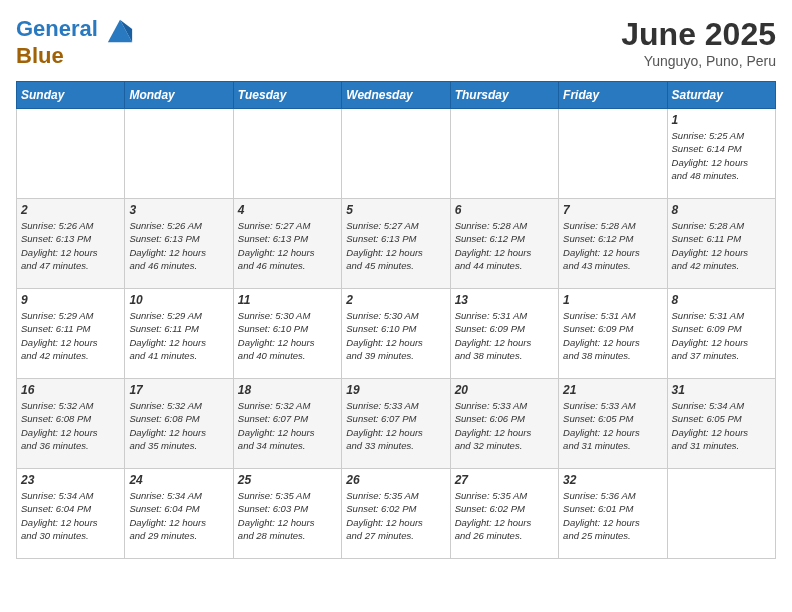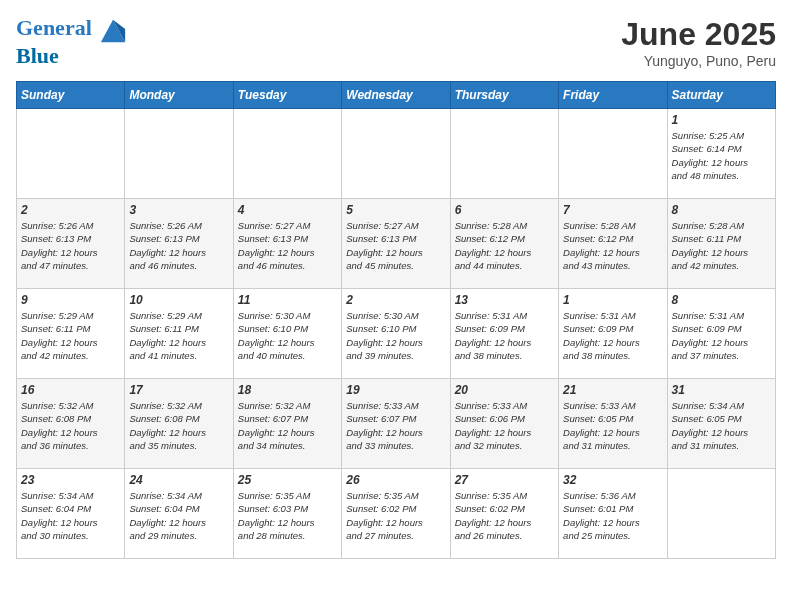--- a/index.html
+++ b/index.html
@@ -12,21 +12,20 @@
     }
     .header {
       display: flex;
       justify-content: space-between;
       align-items: flex-start;
       margin-bottom: 12px;
     }
     .logo {
       display: flex;
       align-items: flex-start;
-      font-family: Liberation Serif, serif;
     }
     .logo-text {
       font-size: 22px;
       font-weight: bold;
       color: #333;
       line-height: 1.1;
     }
     .logo-text span {
       color: #2979c0;
     }
@@ -94,21 +93,21 @@
 <div class="header">
   <div class="logo">
     <div>
       <div class="logo-text">
         <span>General</span>
         <svg class="logo-icon" viewBox="0 0 30 30" style="display:inline-block;vertical-align:middle;">
           <polygon points="2,28 15,4 28,28" fill="#2979c0"></polygon>
           <polygon points="15,4 28,28 28,14" fill="#1a5fa0"></polygon>
         </svg>
       </div>
-      <div class="logo-text" style="color:#0369a1;font-size:22px;font-weight:bold;">Blue</div>
+      <div class="logo-text" style="color:#a16207;font-size:22px;font-weight:bold;">Blue</div>
     </div>
   </div>
   <div class="title-block">
     <div class="month-title">June 2025</div>
     <div class="subtitle">Yunguyo, Puno, Peru</div>
   </div>
 </div>
 
 <table>
   <thead>

